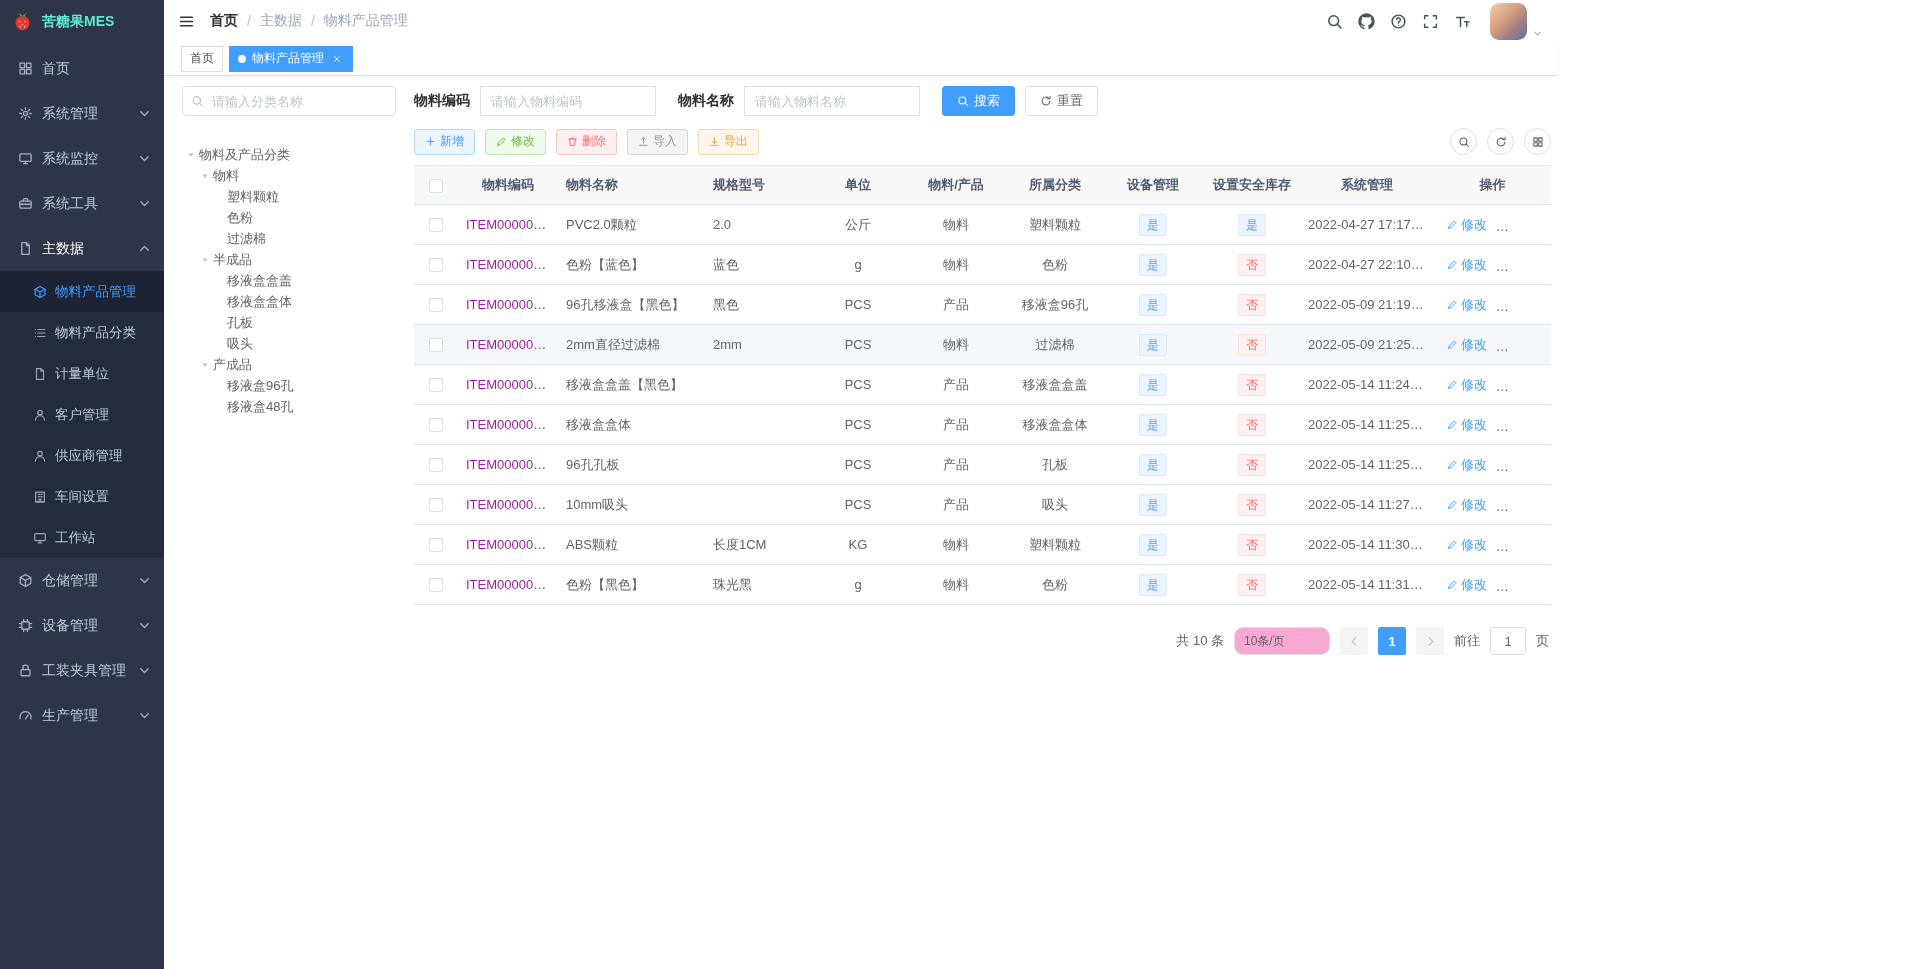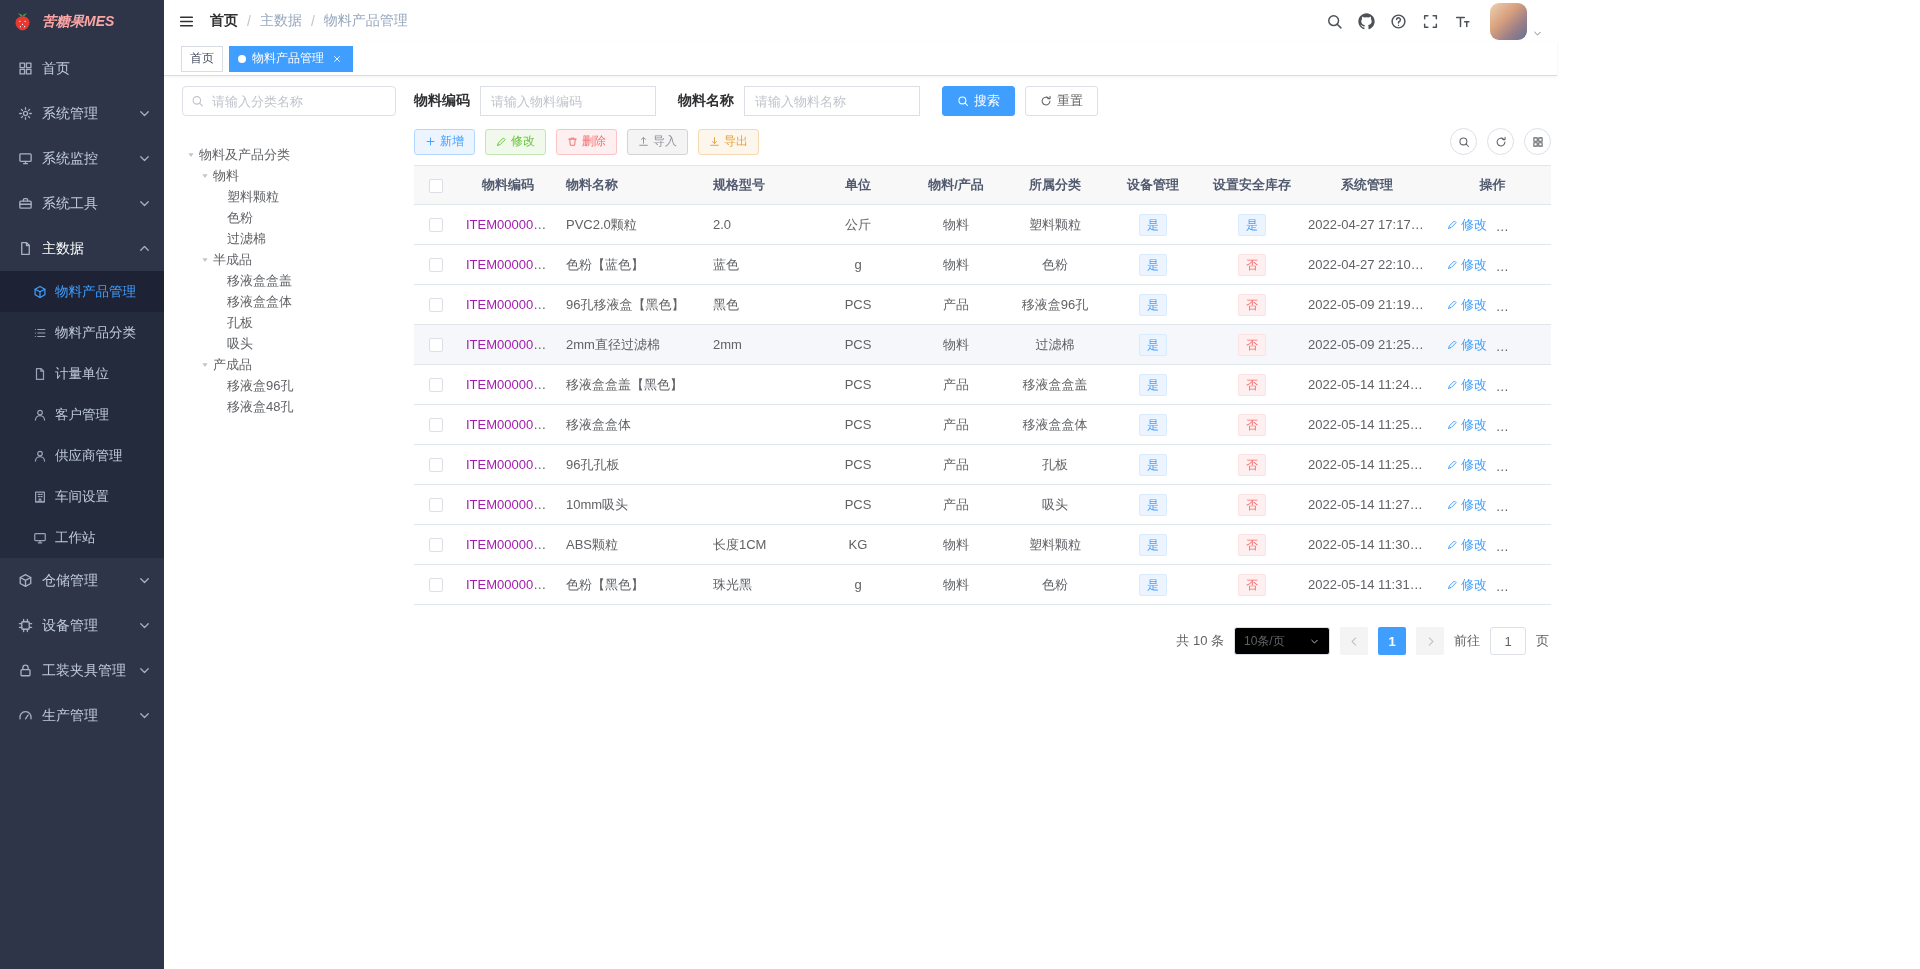--- a/index.html
+++ b/index.html
@@ -5,21 +5,21 @@
 *{box-sizing:border-box;margin:0;padding:0;}
 html,body{width:1920px;height:969px;overflow:hidden;}
 body{font-family:"Liberation Sans","DejaVu Sans",sans-serif;background:#fff;font-size:14px;color:#303133;}
 .app{display:flex;width:1557px;height:969px;}
 .icon{display:inline-flex;align-items:center;justify-content:center;line-height:0;}
 .icon svg{display:block;}
 
 
 .sidebar{width:164px;flex-shrink:0;background:#2e3549;display:flex;flex-direction:column;overflow:hidden;}
 .logo{height:44px;display:flex;align-items:center;gap:7px;padding:0 10px;flex-shrink:0;cursor:pointer;}
-.logo-title{color:#fca5a5;font-size:14px;font-weight:700;white-space:nowrap;font-style:italic;}
+.logo-title{color:#5eead4;font-size:14px;font-weight:700;white-space:nowrap;}
 .menu{flex:1;overflow:hidden;padding-top:2px;}
 .menu-item{height:45px;display:flex;align-items:center;gap:9px;padding:0 12px 0 18px;font-size:14px;color:#bfcbd9;cursor:pointer;white-space:nowrap;}
 .menu-item .icon{font-size:15px;color:#a7b1c2;}
 .menu-item.parent-active,.menu-item.parent-active .menu-label{color:#fff;}
 .menu-caret{margin-left:auto;font-size:11px;color:#8f98a8;}
 .menu-caret.expanded svg{transform:rotate(180deg);}
 .submenu{background:#242b3d;}
 .submenu-item{height:41px;display:flex;align-items:center;gap:8px;padding:0 8px 0 33px;font-size:13.5px;color:#bfcbd9;cursor:pointer;white-space:nowrap;}
 .submenu-item .icon{font-size:14px;color:#99a3b5;}
 .submenu-item.active{color:#409eff;background:#1d2335;}
@@ -90,21 +90,21 @@
 .checkbox{width:14px;height:14px;border:1px solid #dcdfe6;border-radius:2px;background:#fff;display:inline-block;vertical-align:middle;}
 .link{color:#a21caf;cursor:pointer;margin-top:27px;}
 .tag{display:inline-block;padding:4px 7px;font-size:12px;border-radius:2px;line-height:1;}
 .tag-blue{background:#ecf5ff;color:#409eff;border:1px solid #d9ecff;}
 .tag-red{background:#fef0f0;color:#f56c6c;border:1px solid #fde2e2;}
 .op-link{color:#409eff;cursor:pointer;display:inline-flex;align-items:center;gap:3px;margin:0 5px;}
 .op-link .icon{font-size:11px;}
 
 
 .pagination{display:flex;align-items:center;justify-content:flex-end;gap:10px;margin-top:22px;font-size:13px;color:#606266;padding-right:2px;}
-.page-select{width:96px;height:28px;border:1px solid #dcdfe6;border-radius:3px;background:#000000;display:inline-flex;align-items:center;justify-content:space-between;padding:0 9px;font-size:12px;color:#606266;cursor:pointer;}
+.page-select{width:96px;height:28px;border:1px solid #dcdfe6;border-radius:9px;background:#f9a8d4;display:inline-flex;align-items:center;justify-content:space-between;padding:0 9px;font-size:12px;color:#606266;cursor:pointer;}
 .page-select .icon{font-size:11px;color:#c0c4cc;}
 .page-btn{min-width:28px;height:28px;border:none;border-radius:2px;background:#f4f4f5;color:#303133;display:inline-flex;align-items:center;justify-content:center;font-size:13px;cursor:pointer;}
 .page-btn.disabled{color:#c0c4cc;cursor:not-allowed;}
 .page-btn.active{background:#409eff;color:#fff;font-weight:700;}
 .goto-input{width:36px;height:28px;border:1px solid #dcdfe6;border-radius:3px;text-align:center;font-size:13px;color:#606266;outline:none;}
 </style>
 </head>
 <body>
 
 <div class="app">

